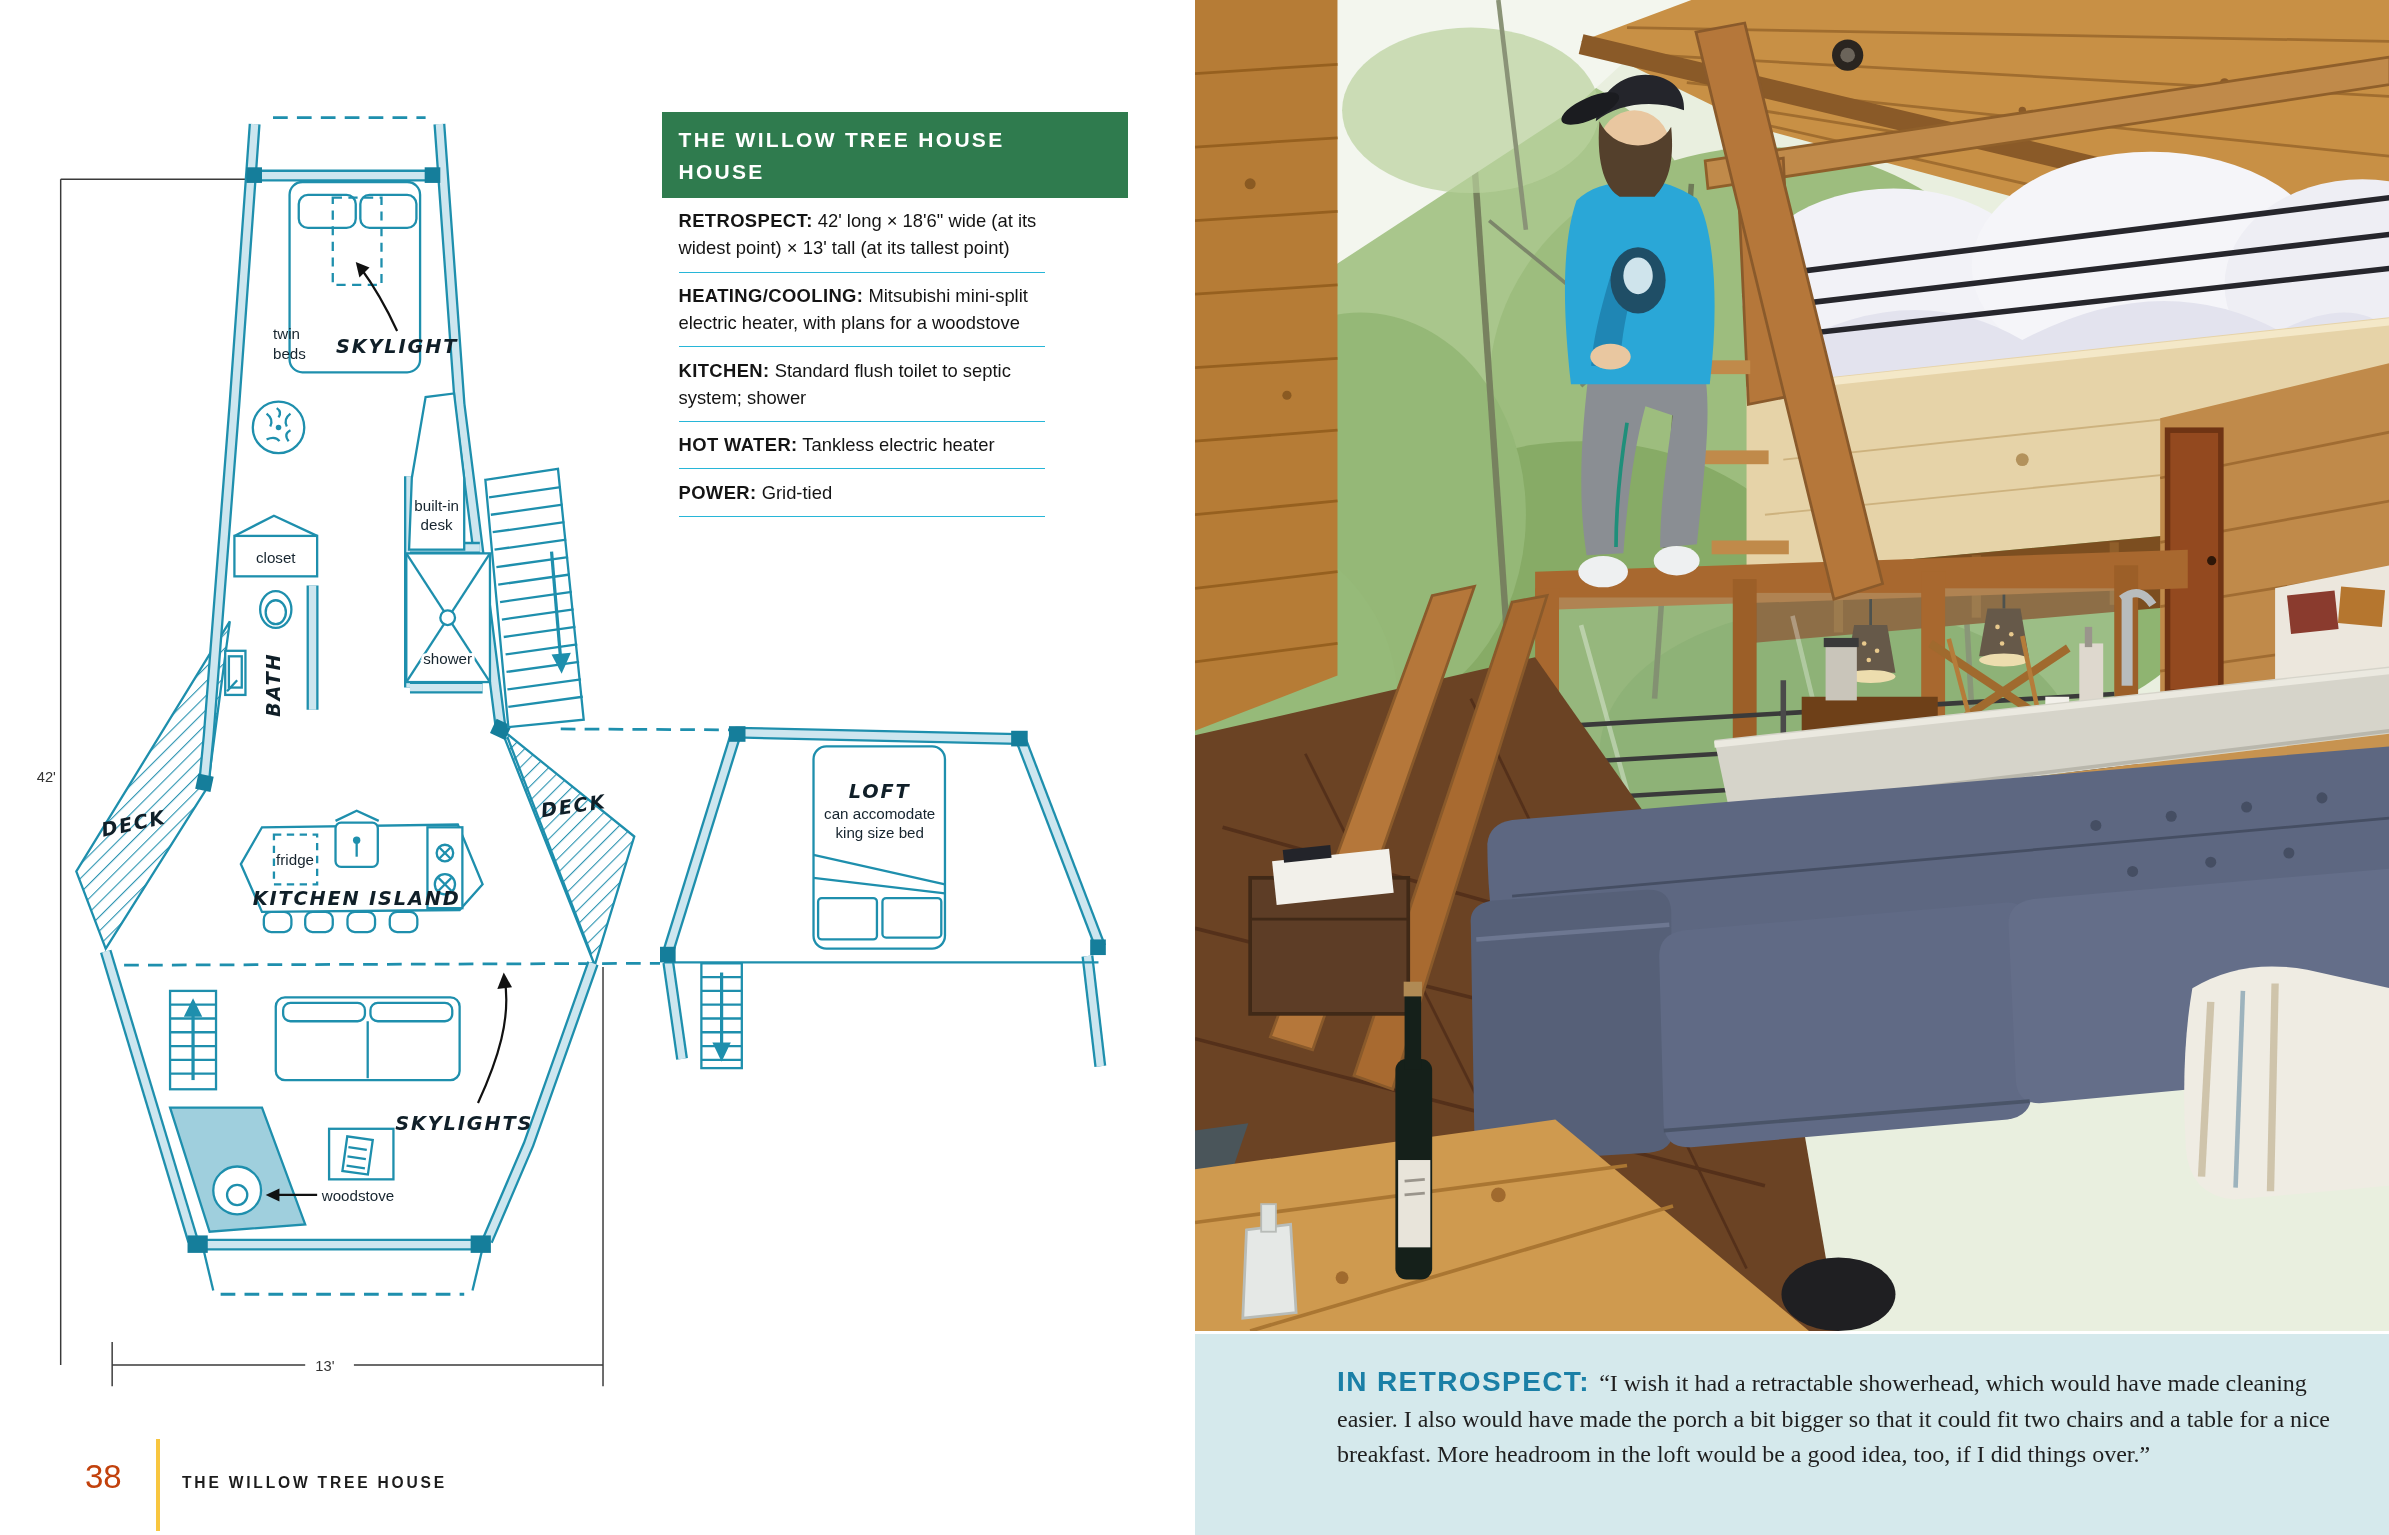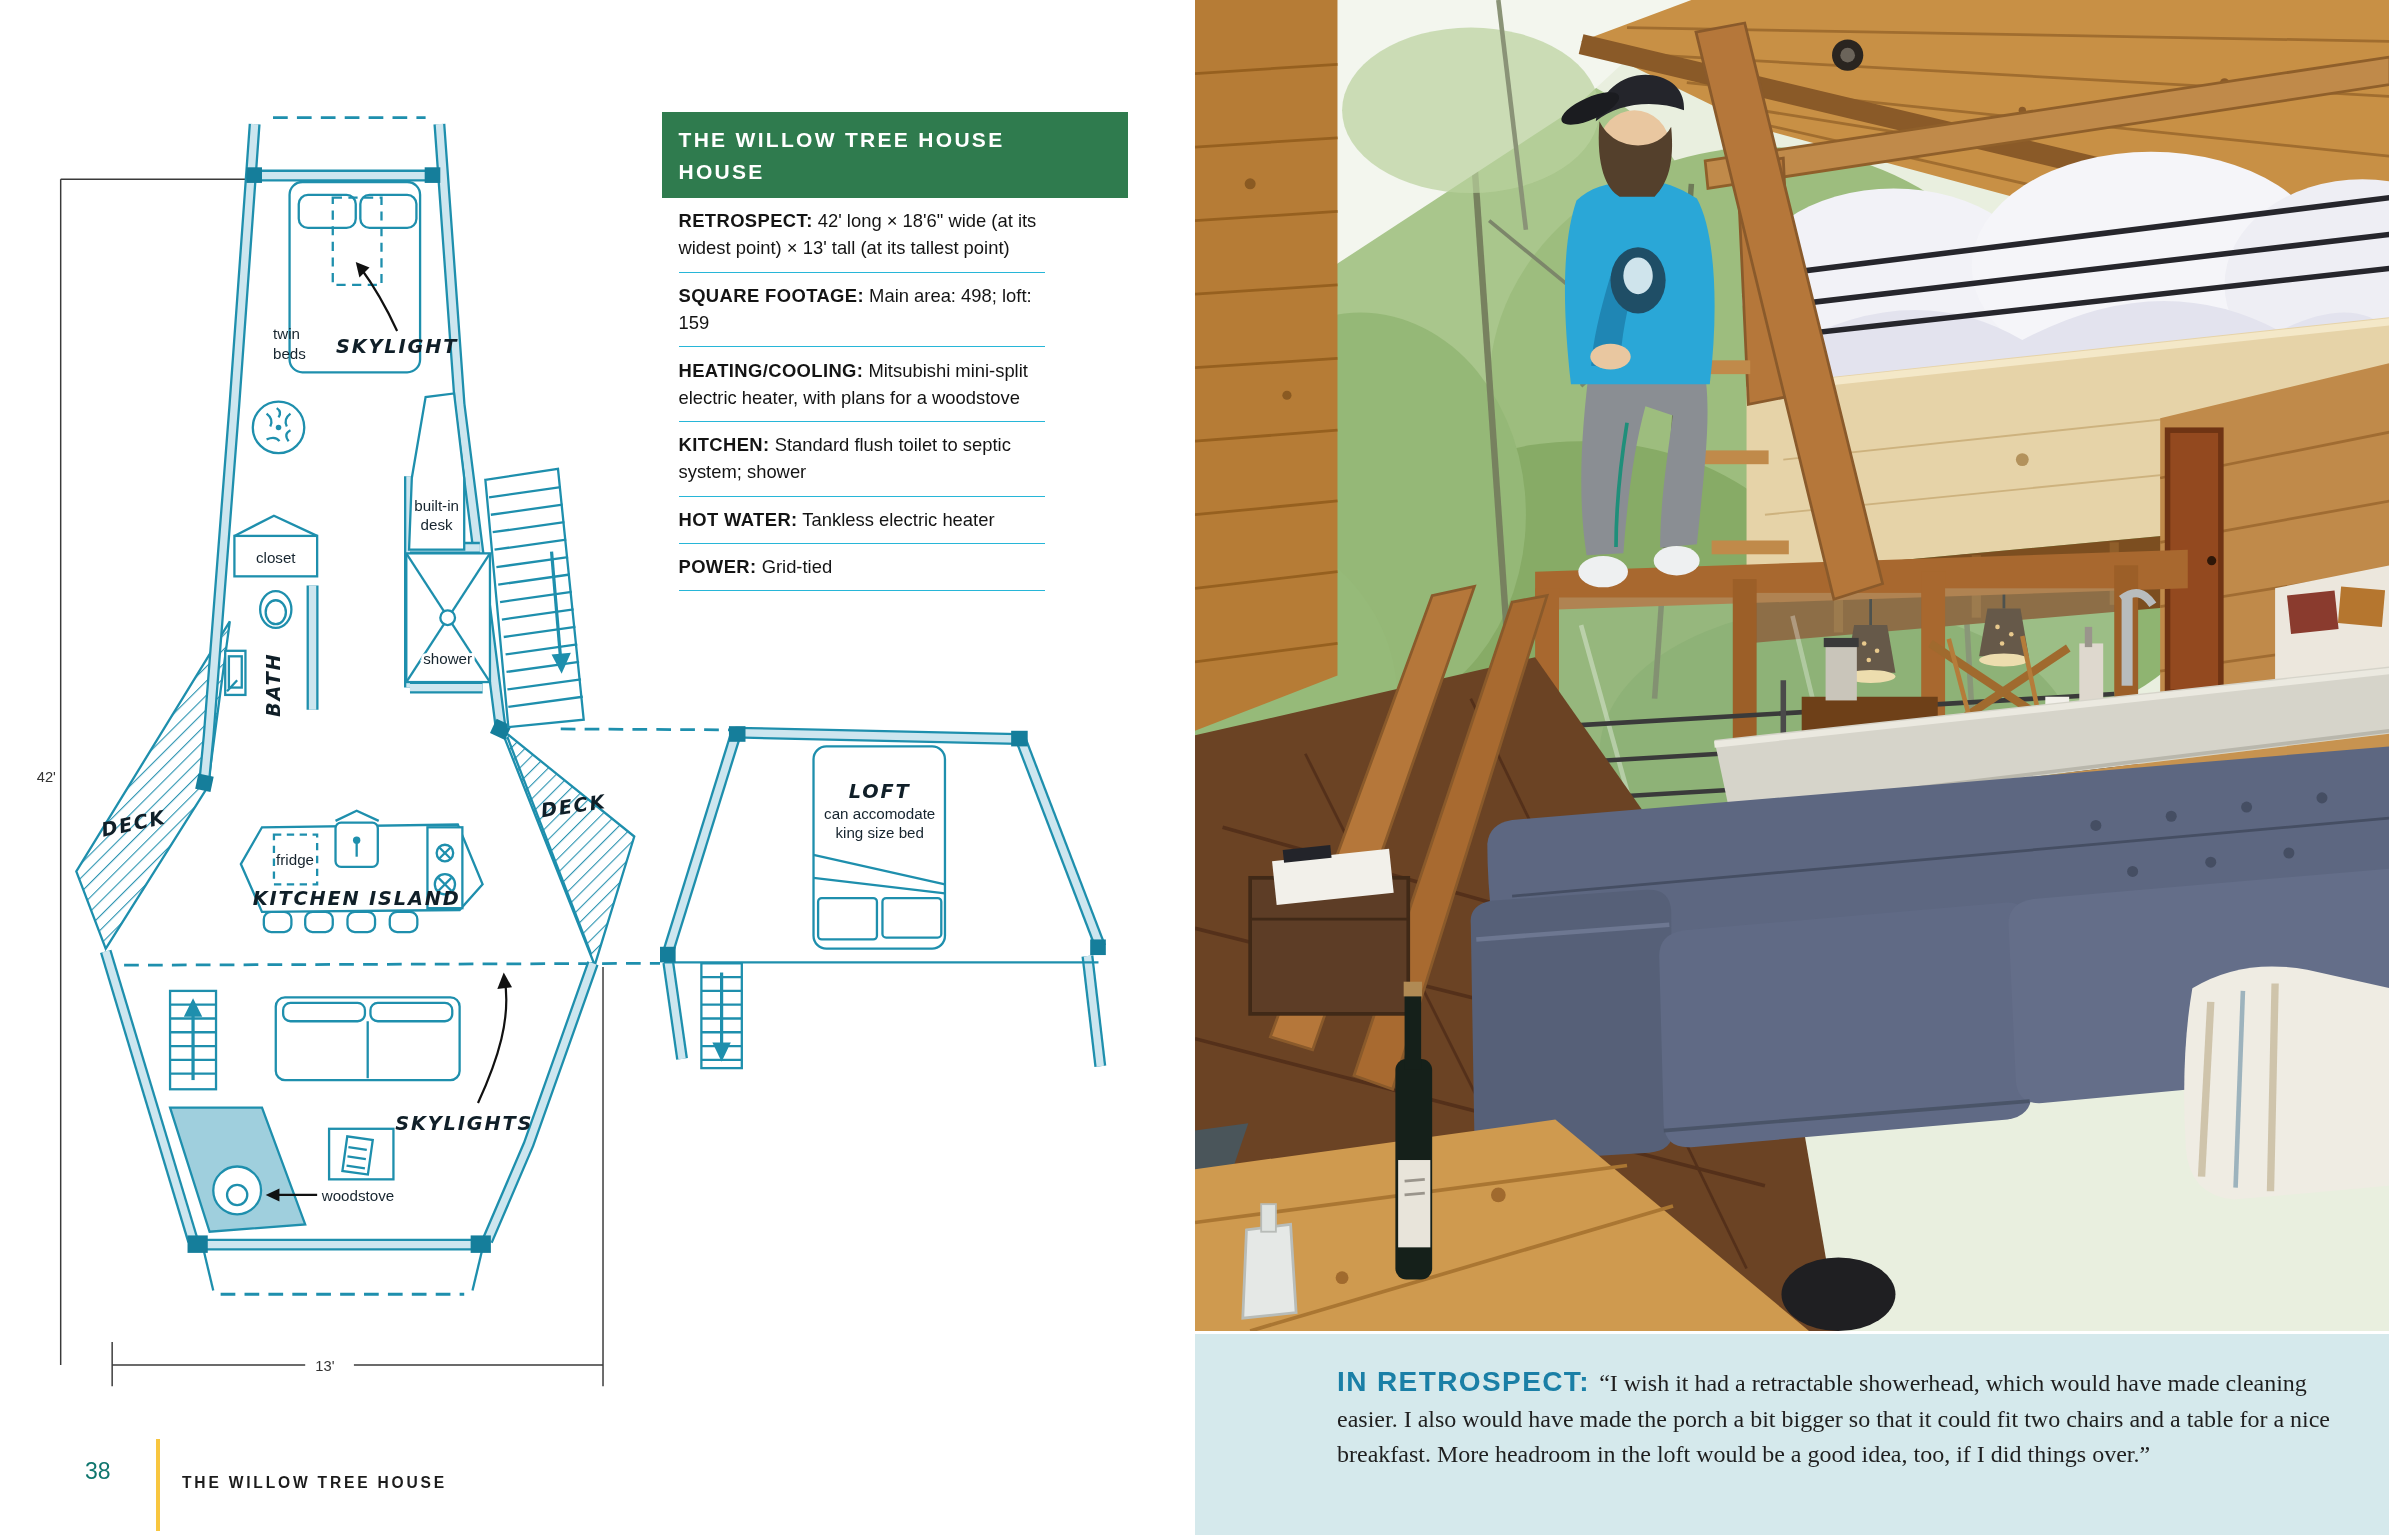--- a/index.html
+++ b/index.html
@@ -24,21 +24,21 @@
   
   .stats{position:absolute;left:662px;top:112px;width:466px;}
   .stats-header{background:#2f7b4e;color:#fff;padding:12px 14.7px 11px 16.5px;
     font-weight:bold;font-size:21px;letter-spacing:2.3px;line-height:1.5;}
   .stats-rows{margin-left:16.5px;width:366px;}
   .srow{border-bottom:1.8px solid #27b6d8;padding:9.2px 0 10px 0;
     font-size:18.4px;line-height:1.48;color:#141414;}
   .srow b{letter-spacing:0.4px;}
 
   
-  .pagenum{position:absolute;left:85px;top:1458px;font-size:23px;color:#0f766e;}
+  .pagenum{position:absolute;left:85px;top:1458px;font-size:33px;color:#c2410c;}
   .footbar{position:absolute;left:156px;top:1439px;width:3.7px;height:92px;background:#f8c63f;}
   .booktitle{position:absolute;left:182px;top:1474px;font-size:15.6px;font-weight:bold;
     letter-spacing:2.8px;color:#1c1c1c;}
 
   
   .photo{position:absolute;left:1195px;top:0;width:1195px;height:1331px;}
 
   
   .retro{position:absolute;left:1195px;top:1334px;width:1195px;height:201px;background:#d5e9ec;}
   .retro-inner{margin:27.6px 55px 0 142px;font-family:"Liberation Serif",serif;
@@ -269,21 +269,20 @@
     </g>
   </svg>
 
   <div class="stats">
     <div class="stats-header">
       <div>THE WILLOW TREE HOUSE</div>
       <div>HOUSE</div>
     </div>
     <div class="stats-rows">
       <div class="srow"><b>RETROSPECT:</b><span> 42' long × 18'6" wide (at its widest point) × 13' tall (at its tallest point)</span></div>
-      <div class="srow"><b>SQUARE FOOTAGE:</b><span> Main area: 498; loft: 159</span></div>
       <div class="srow"><b>HEATING/COOLING:</b><span> Mitsubishi mini-split electric heater, with plans for a woodstove</span></div>
       <div class="srow"><b>KITCHEN:</b><span> Standard flush toilet to septic system; shower</span></div>
       <div class="srow"><b>HOT WATER:</b><span> Tankless electric heater</span></div>
       <div class="srow"><b>POWER:</b><span> Grid-tied</span></div>
     </div>
   </div>
 
   <div class="pagenum">38</div>
   <div class="footbar"></div>
   <div class="booktitle">THE WILLOW TREE HOUSE</div>

